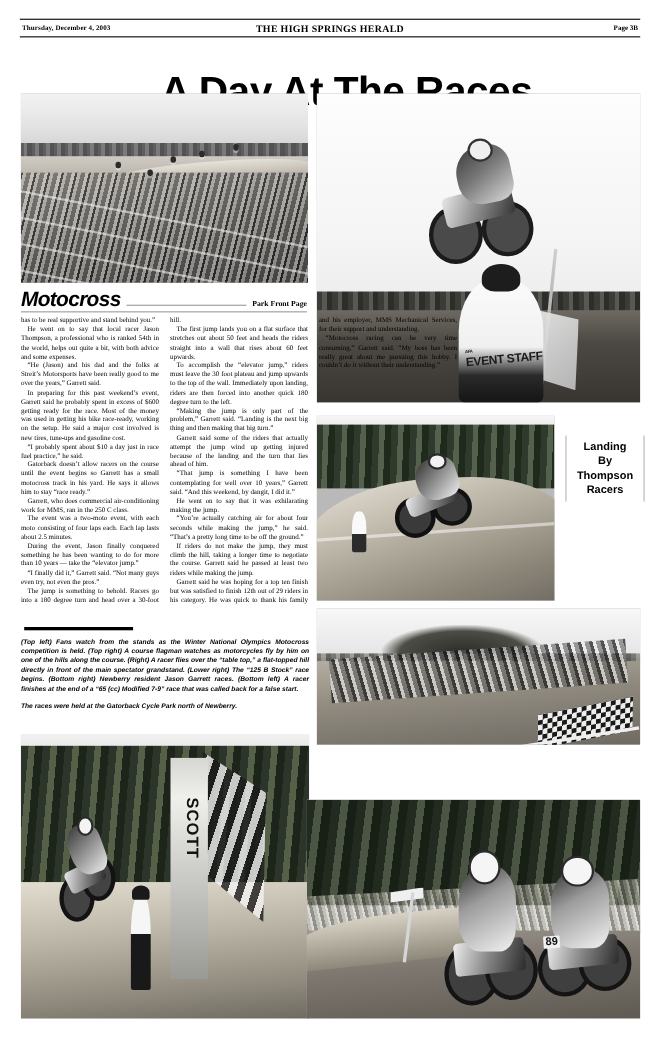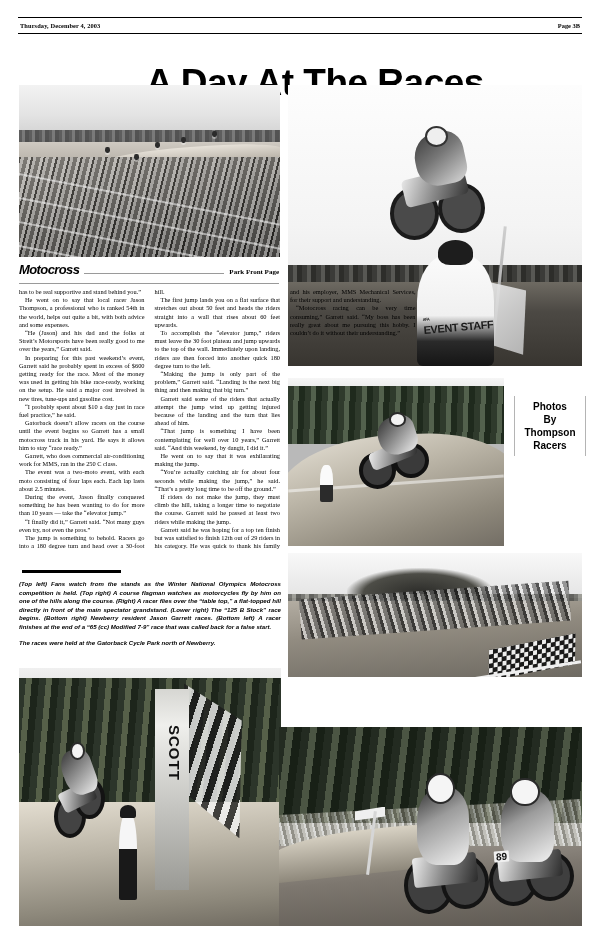--- a/index.html
+++ b/index.html
@@ -419,21 +419,21 @@
     left: 19px;
     top: 262px;
     width: 260px;
     display: flex;
     align-items: baseline;
   }
   .section-head .label {
     font-family: "Liberation Sans", sans-serif;
     font-weight: bold;
     font-style: italic;
-    font-size: 13px;
+    font-size: 19px;
     letter-spacing: -0.6px;
     white-space: nowrap;
   }
   .section-head .rule {
     flex: 1;
     height: 1px;
     background: #9a9a9a;
     margin: 0 5px 4px 5px;
   }
   .section-head .jump {
@@ -510,20 +510,21 @@
     text-align: justify;
   }
   .caption p { margin: 0; }
   .caption p + p { margin-top: 7px; }
 </style>
 </head>
 <body>
 
 <div class="masthead">
   <span class="masthead-date">Thursday, December 4, 2003</span>
+  <span class="masthead-title">THE HIGH SPRINGS HERALD</span>
   <span class="masthead-page">Page 3B</span>
 </div>
 
 <h1 class="headline">A Day At The Races</h1>
 
 <div class="photo" id="photo-stands" style="left:19px; top:85px; width:261px; height:172px;">
   <div class="ph-inner">
     <div class="sky"></div>
     <div class="treeline"></div>
     <div class="track"></div>
@@ -575,21 +576,21 @@
       <div class="wheel w1"></div>
       <div class="wheel w2"></div>
       <div class="frame"></div>
       <div class="rider"></div>
       <div class="helmet"></div>
     </div>
   </div>
 </div>
 
 <div class="credit">
-  <div>Photos</div>
+  <div>Landing</div>
   <div>By</div>
   <div>Thompson</div>
   <div>Racers</div>
 </div>
 
 <div class="photo" id="photo-start" style="left:288px; top:553px; width:294px; height:124px;">
   <div class="ph-inner">
     <div class="sky"></div>
     <div class="trees"></div>
     <div class="horizon"></div>

